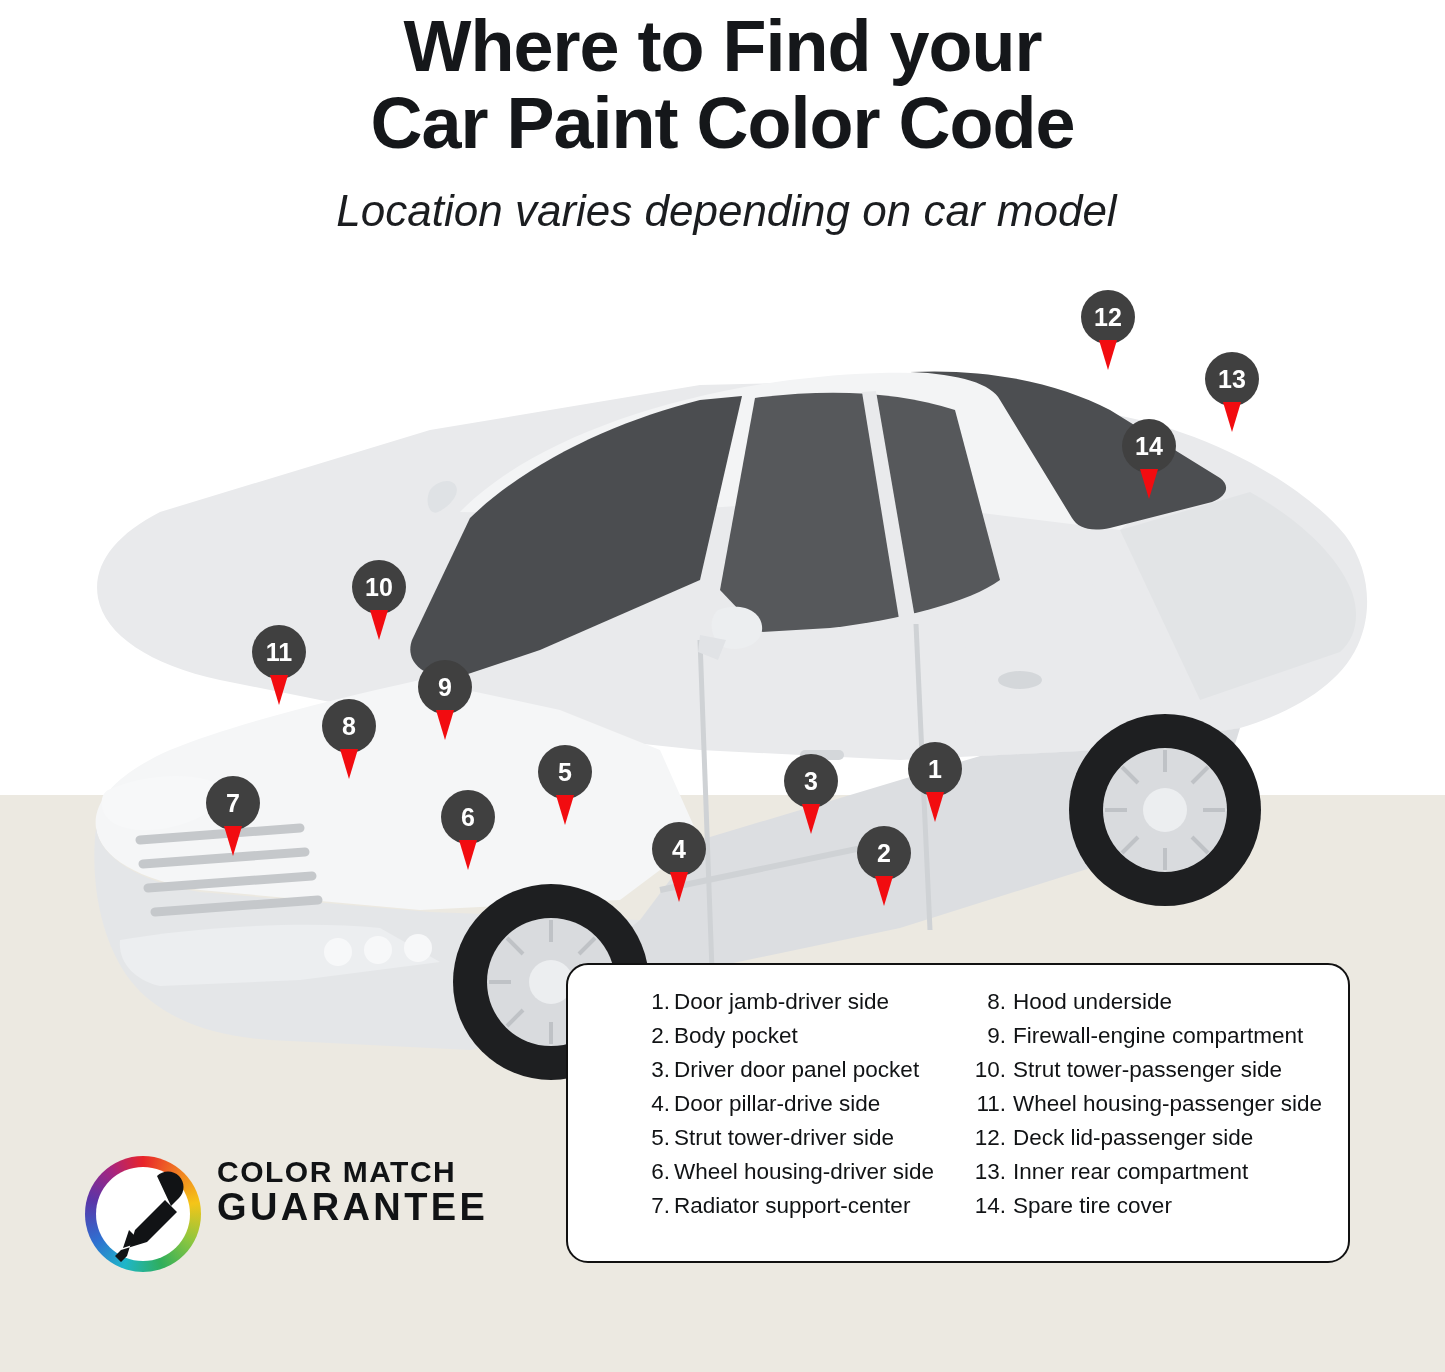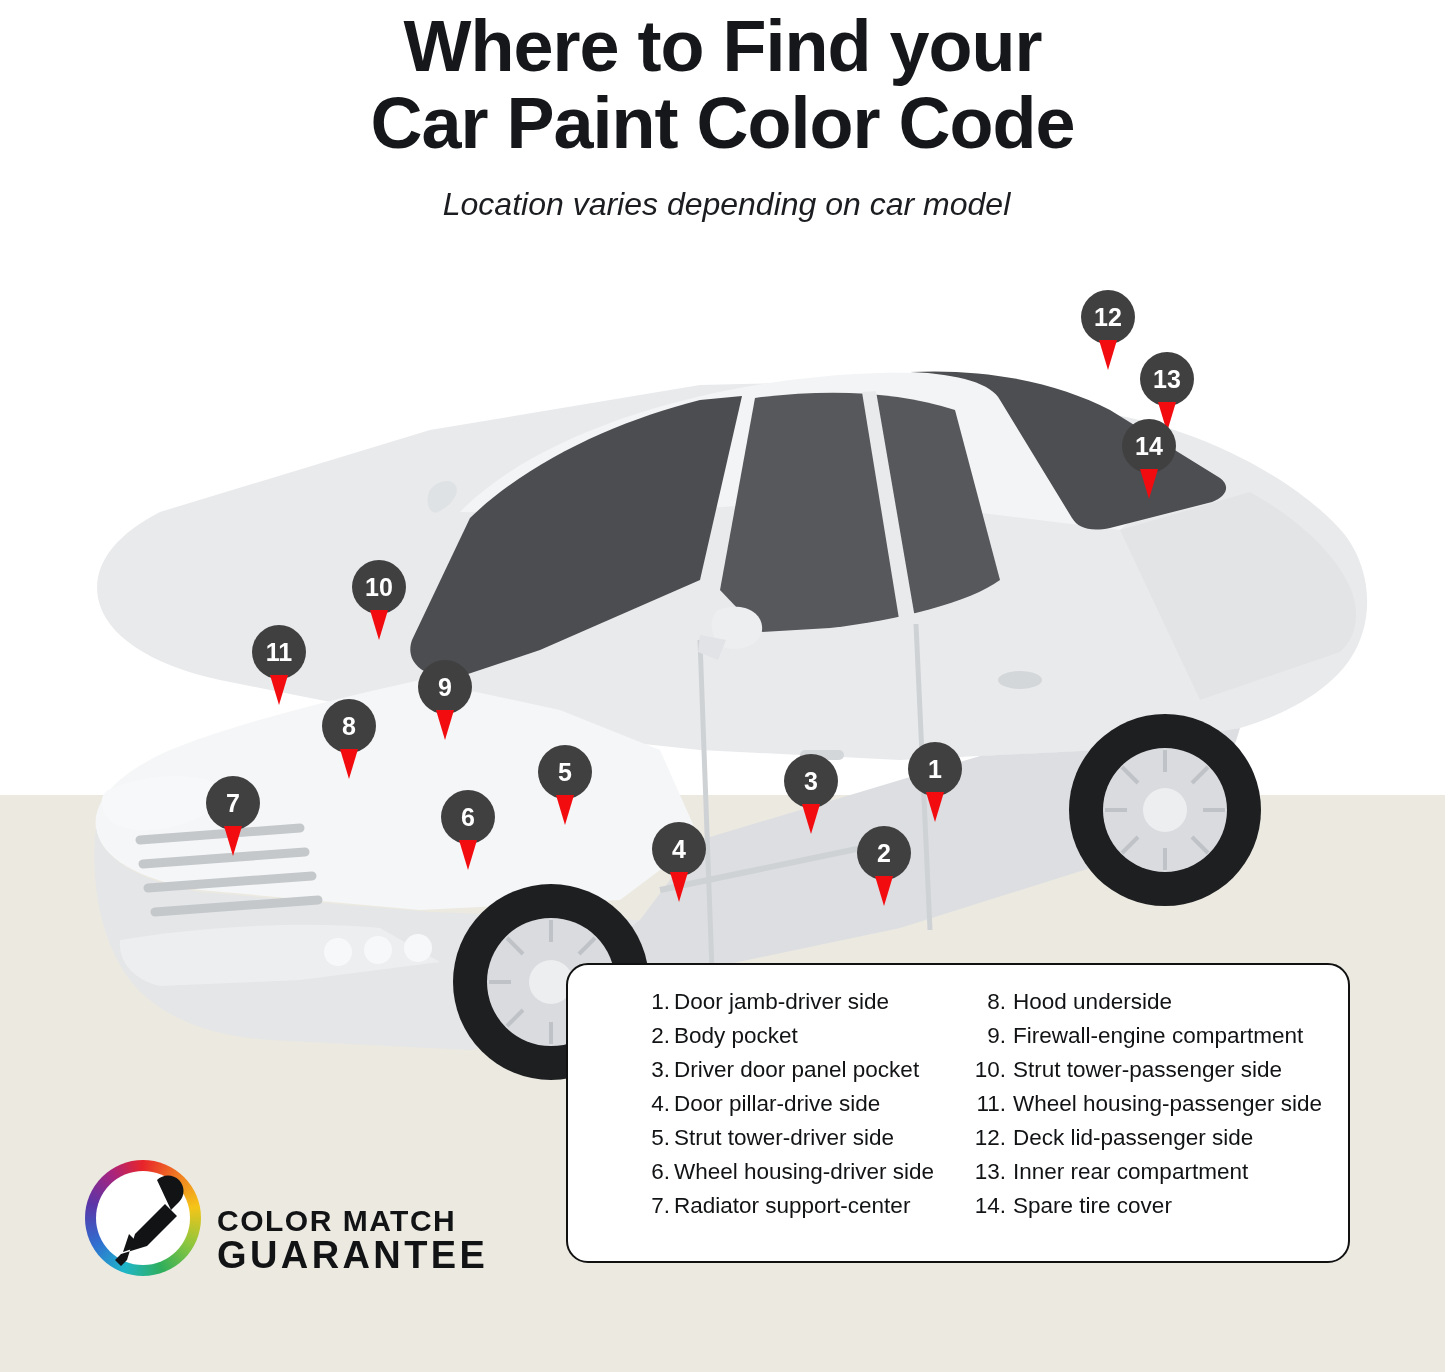--- a/index.html
+++ b/index.html
@@ -31,21 +31,21 @@
   .title {
     font-size: 72px;
     font-weight: bold;
     color: #15171a;
     line-height: 1.07;
     letter-spacing: -1px;
     margin: 0;
     padding: 0 90px;
   }
   .subtitle {
-    font-size: 32px;
+    font-size: 44px;
     font-style: italic;
     color: #1b1d20;
     margin-top: 24px;
     padding-left: 8px;
   }
 
   
   .ground {
     position: absolute;
     left: 0;
@@ -135,21 +135,21 @@
   .legend-col.right .legend-num { min-width: 34px; margin-right: 7px; }
 
   
   .brand {
     position: absolute;
     left: 85px;
     top: 1156px;
     width: 420px;
     height: 120px;
     display: flex;
-    align-items: flex-end;
+    align-items: flex-start;
   }
   .brand-ring {
     position: relative;
     width: 116px;
     height: 116px;
     border-radius: 50%;
     background: conic-gradient(
       #e8242a 0deg, #f07d22 40deg, #f5c518 78deg,
       #8cc63f 120deg, #2fae5c 160deg, #1fb6c9 200deg,
       #2f6fd0 240deg, #5a35a8 285deg, #a8247e 325deg, #e8242a 360deg);
@@ -305,21 +305,21 @@
       <div class="pin" style="left: 784px; top: 754px;">3</div>
       <div class="pin" style="left: 652px; top: 822px;">4</div>
       <div class="pin" style="left: 538px; top: 745px;">5</div>
       <div class="pin" style="left: 441px; top: 790px;">6</div>
       <div class="pin" style="left: 206px; top: 776px;">7</div>
       <div class="pin" style="left: 322px; top: 699px;">8</div>
       <div class="pin" style="left: 418px; top: 660px;">9</div>
       <div class="pin" style="left: 352px; top: 560px;">10</div>
       <div class="pin" style="left: 252px; top: 625px;">11</div>
       <div class="pin" style="left: 1081px; top: 290px;">12</div>
-      <div class="pin" style="left: 1140px; top: 352px;">13</div>
+      <div class="pin" style="left: 1205px; top: 352px;">13</div>
       <div class="pin" style="left: 1122px; top: 419px;">14</div>
     </div>
 
   <div class="legend">
     <div class="legend-cols">
       <div class="legend-col left" id="legend-left">
           <div class="legend-item">
             <span class="legend-num">1.</span>
             <span>Door jamb-driver side</span>
           </div>

